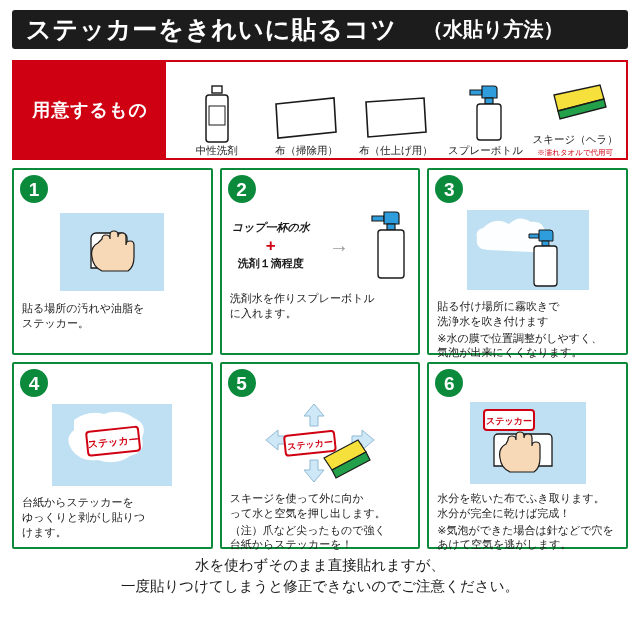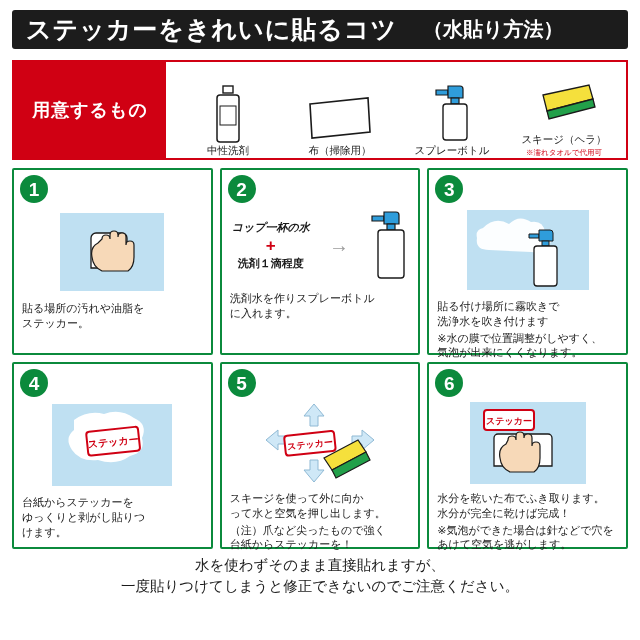--- a/index.html
+++ b/index.html
@@ -127,20 +127,28 @@
 
       <div class="item">
         <div class="art">
           <svg width="72" height="52" viewBox="0 0 72 52">
             <path d="M6 12 L64 6 L66 40 L8 46 Z" fill="#fff" stroke="#1a1a1a" stroke-width="1.6"></path>
           </svg>
         </div>
         <div class="cap">布（掃除用）</div>
       </div>
 
+      <div class="item">
+        <div class="art">
+          <svg width="72" height="52" viewBox="0 0 72 52">
+            <path d="M6 10 L64 6 L66 40 L8 45 Z" fill="#fff" stroke="#1a1a1a" stroke-width="1.6"></path>
+          </svg>
+        </div>
+        <div class="cap">布（仕上げ用）</div>
+      </div>
 
       <div class="item">
         <div class="art">
           <svg width="40" height="62" viewBox="0 0 40 62">
             <path d="M4 8 h12 v5 h-12 z" fill="#2f9ddb" stroke="#1a1a1a" stroke-width="1.2"></path>
             <path d="M16 4 h12 a3 3 0 0 1 3 3 v9 h-15 z" fill="#2f9ddb" stroke="#1a1a1a" stroke-width="1.2"></path>
             <rect x="19" y="16" width="8" height="6" fill="#2f9ddb" stroke="#1a1a1a" stroke-width="1.2"></rect>
             <path d="M14 22 h18 a3 3 0 0 1 3 3 v30 a3 3 0 0 1 -3 3 h-18 a3 3 0 0 1 -3 -3 v-30 a3 3 0 0 1 3 -3 z" fill="#fff" stroke="#1a1a1a" stroke-width="1.4"></path>
           </svg>
         </div>

